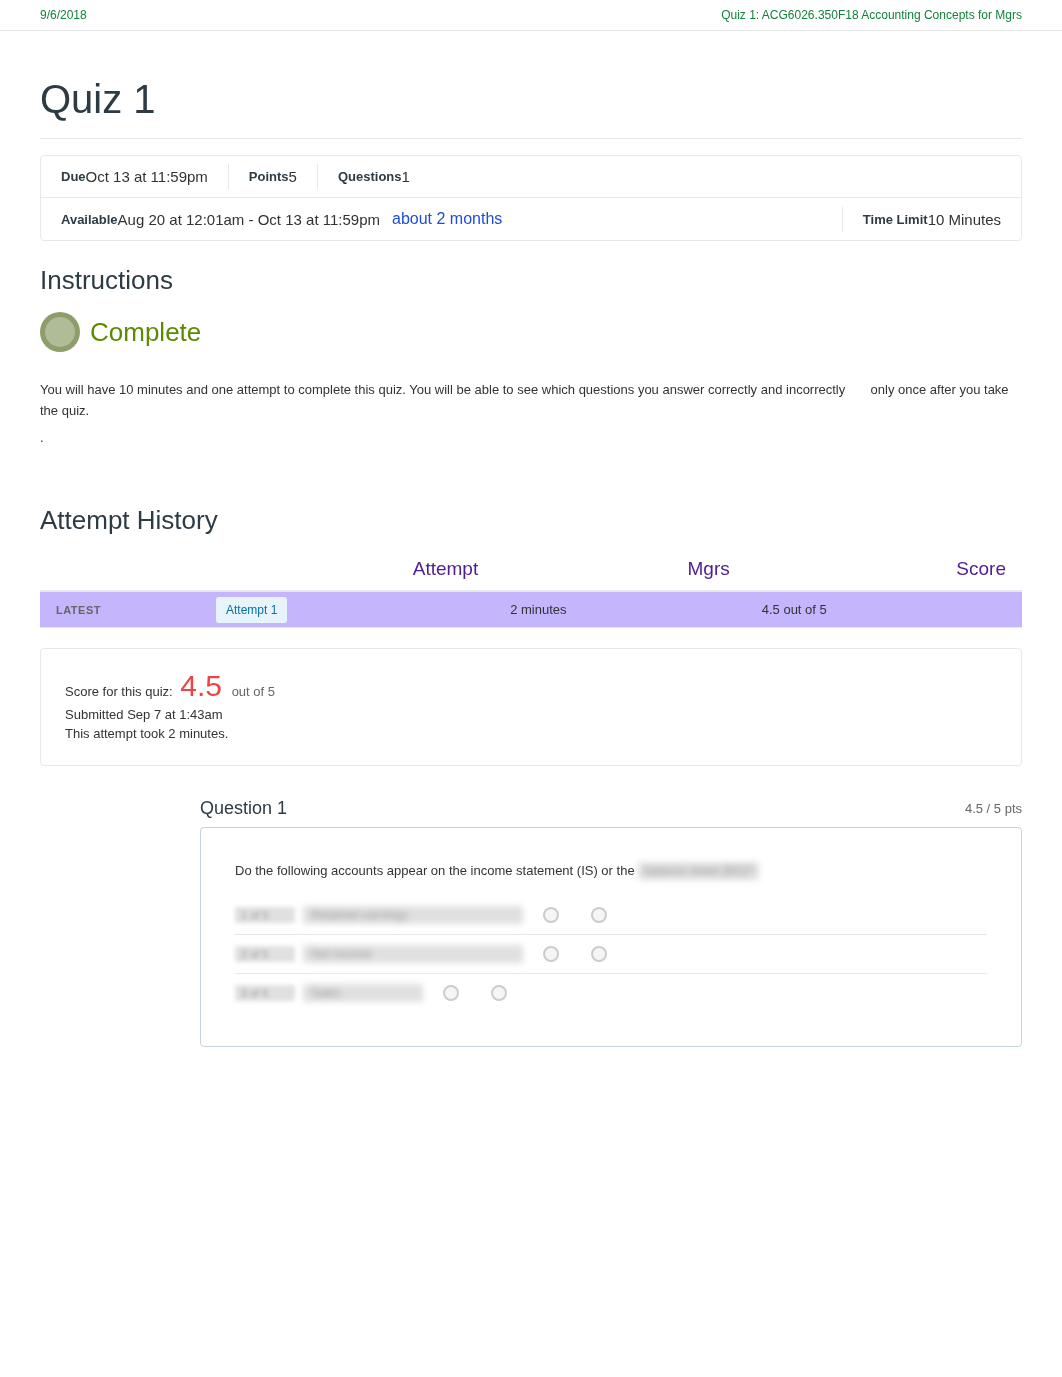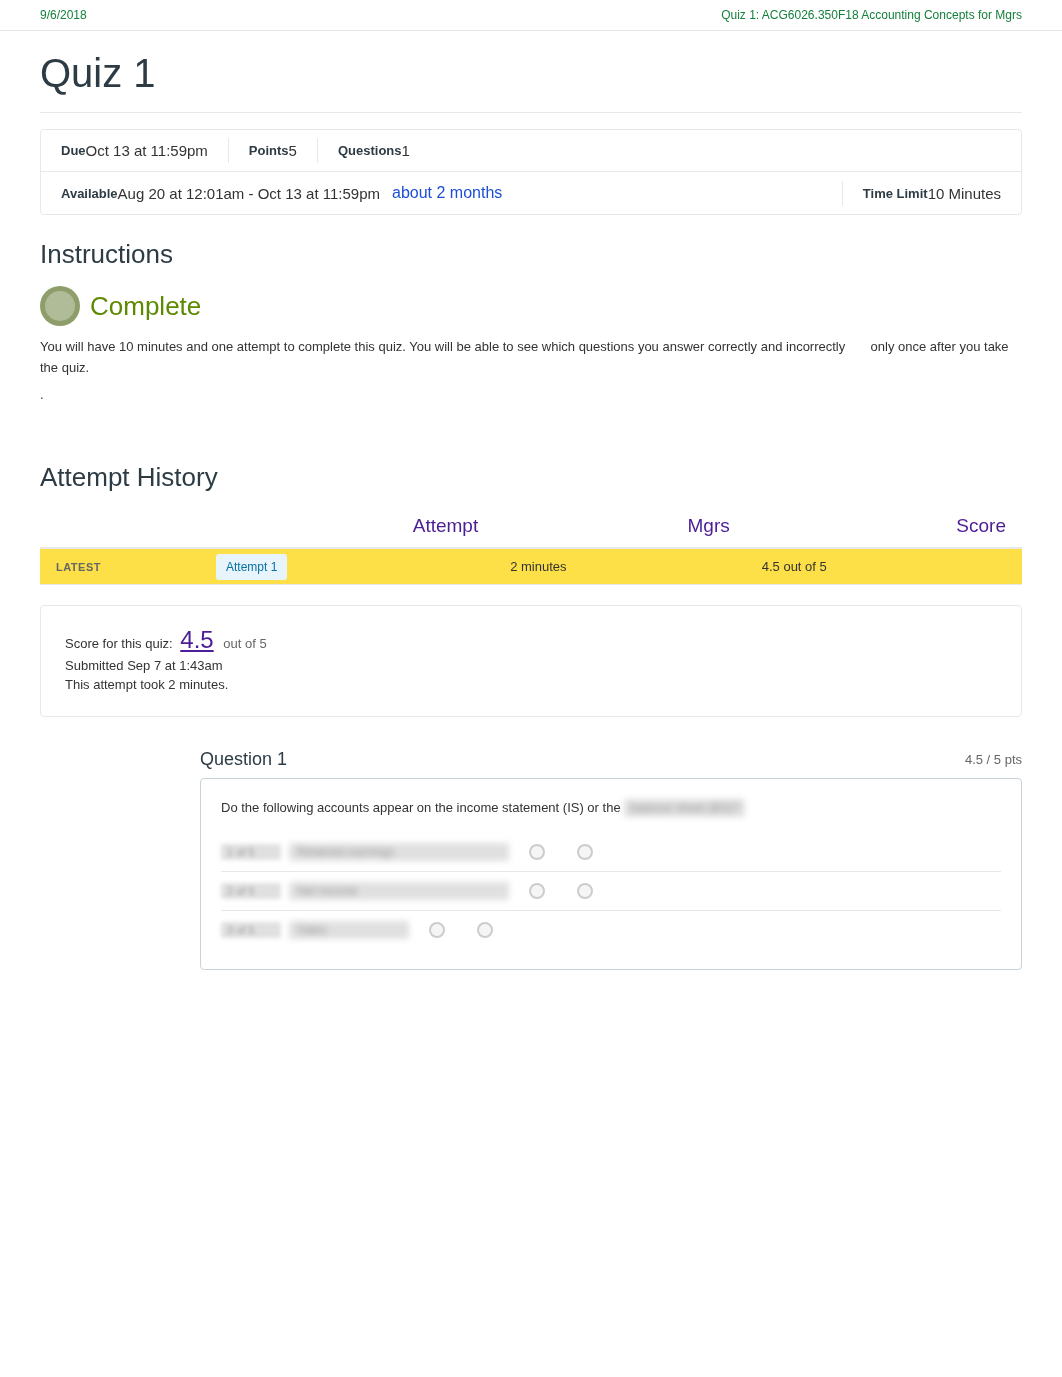--- a/index.html
+++ b/index.html
@@ -26,20 +26,21 @@
       padding: 20px 40px 40px 40px;
     }
 
     .quiz-title {
       font-size: 40px;
       font-weight: 300;
       color: #2d3b45;
       margin-bottom: 16px;
       padding-bottom: 16px;
       border-bottom: 1px solid #e8e8e8;
+      margin-top: 26px;
     }
 
     .meta-row-wrap {
       border: 1px solid #e8e8e8;
       border-radius: 4px;
       overflow: hidden;
       margin-bottom: 20px;
     }
 
     .meta-row-1 {
@@ -79,21 +80,21 @@
       font-size: 26px;
       font-weight: 300;
       color: #2d3b45;
       margin: 24px 0 16px 0;
     }
 
     .complete-badge {
       display: flex;
       align-items: center;
       gap: 10px;
-      margin-bottom: 11px;
+      margin-bottom: 28px;
     }
 
     .complete-icon {
       width: 40px;
       height: 40px;
       border-radius: 50%;
       background: #8e9e6a;
       display: flex;
       align-items: center;
       justify-content: center;
@@ -157,21 +158,21 @@
     }
 
     .attempt-table td {
       padding: 10px 16px;
       font-size: 13px;
       color: #333;
       border-bottom: 1px solid #e8e8e8;
     }
 
     .attempt-table tbody tr {
-      background: #fde047;
+      background: #c4b5fd;
     }
 
     .latest-badge {
       font-size: 11px;
       font-weight: 700;
       color: #666;
       text-transform: uppercase;
       letter-spacing: 0.5px;
     }
 
@@ -192,24 +193,23 @@
       background: #fff;
     }
 
     .score-summary-row {
       margin-bottom: 4px;
       font-size: 13px;
       color: #333;
     }
 
     .score-big {
-      font-size: 24px;
+      font-size: 30px;
       font-weight: 300;
-      color: #4c1d95;
-      text-decoration: underline;
+      color: #ef4444;
     }
 
     .score-out-of {
       font-size: 13px;
       color: #666;
     }
 
     .question-section {
       margin-top: 24px;
     }
@@ -230,21 +230,21 @@
 
     .question-pts {
       font-size: 13px;
       color: #666;
     }
 
     .question-body {
       margin-left: 160px;
       border: 1px solid #c8d3da;
       border-radius: 4px;
-      padding: 20px;
+      padding: 34px;
       background: #fff;
     }
 
     .question-text {
       font-size: 13px;
       color: #333;
       margin-bottom: 16px;
     }
 
     .blurred-text {

